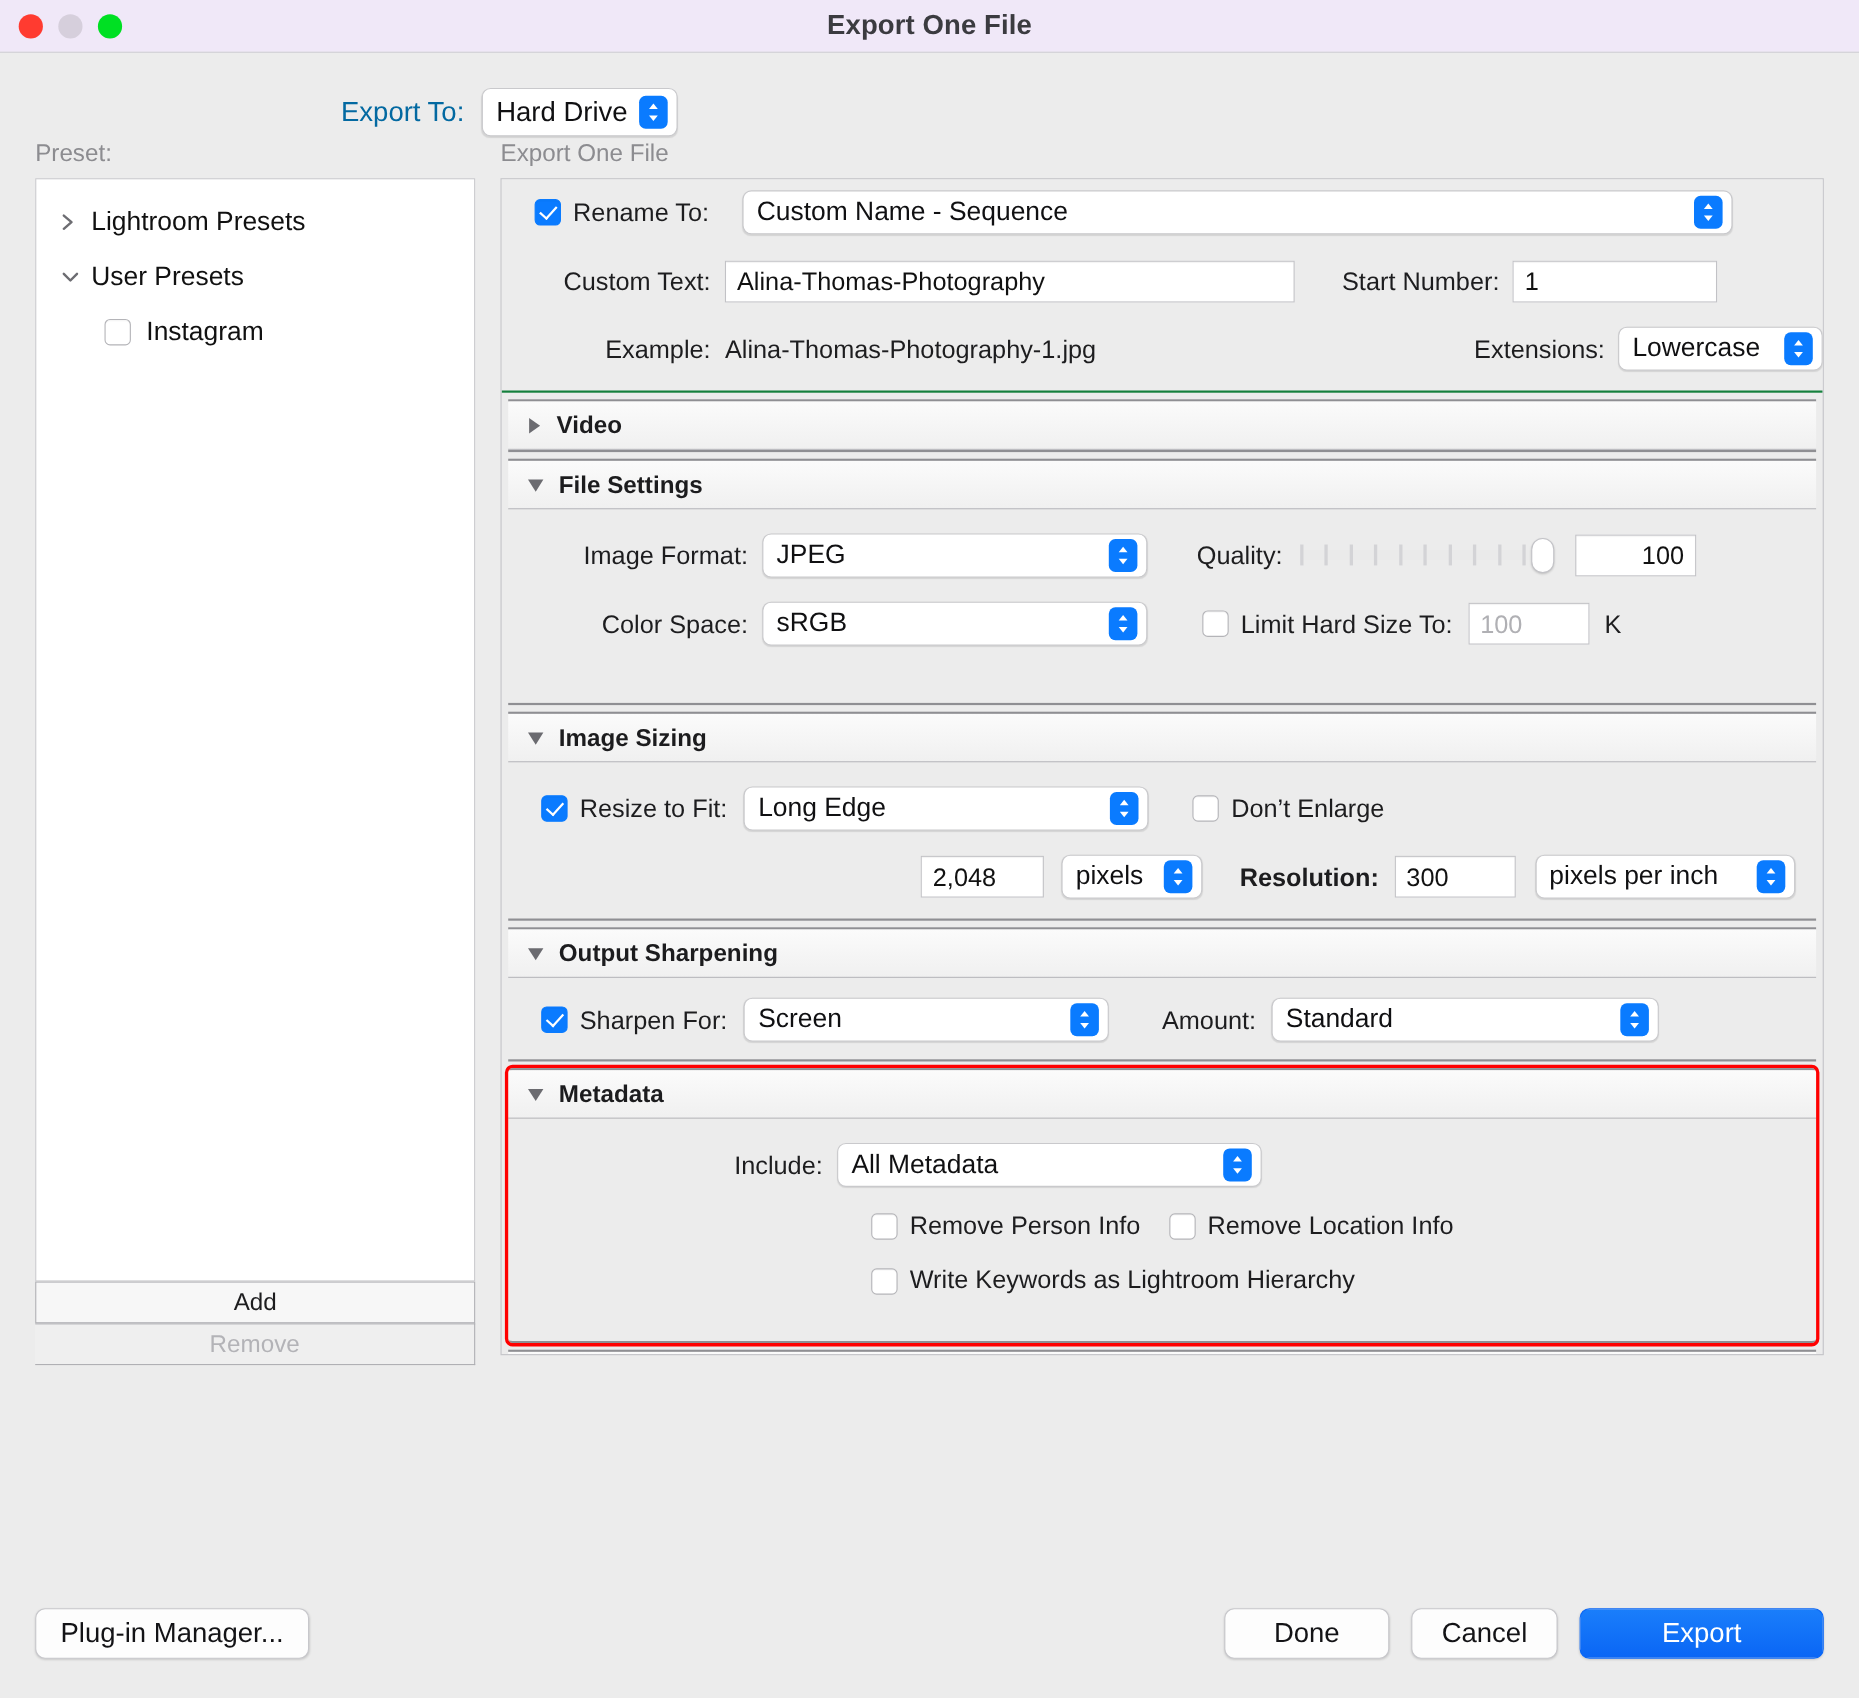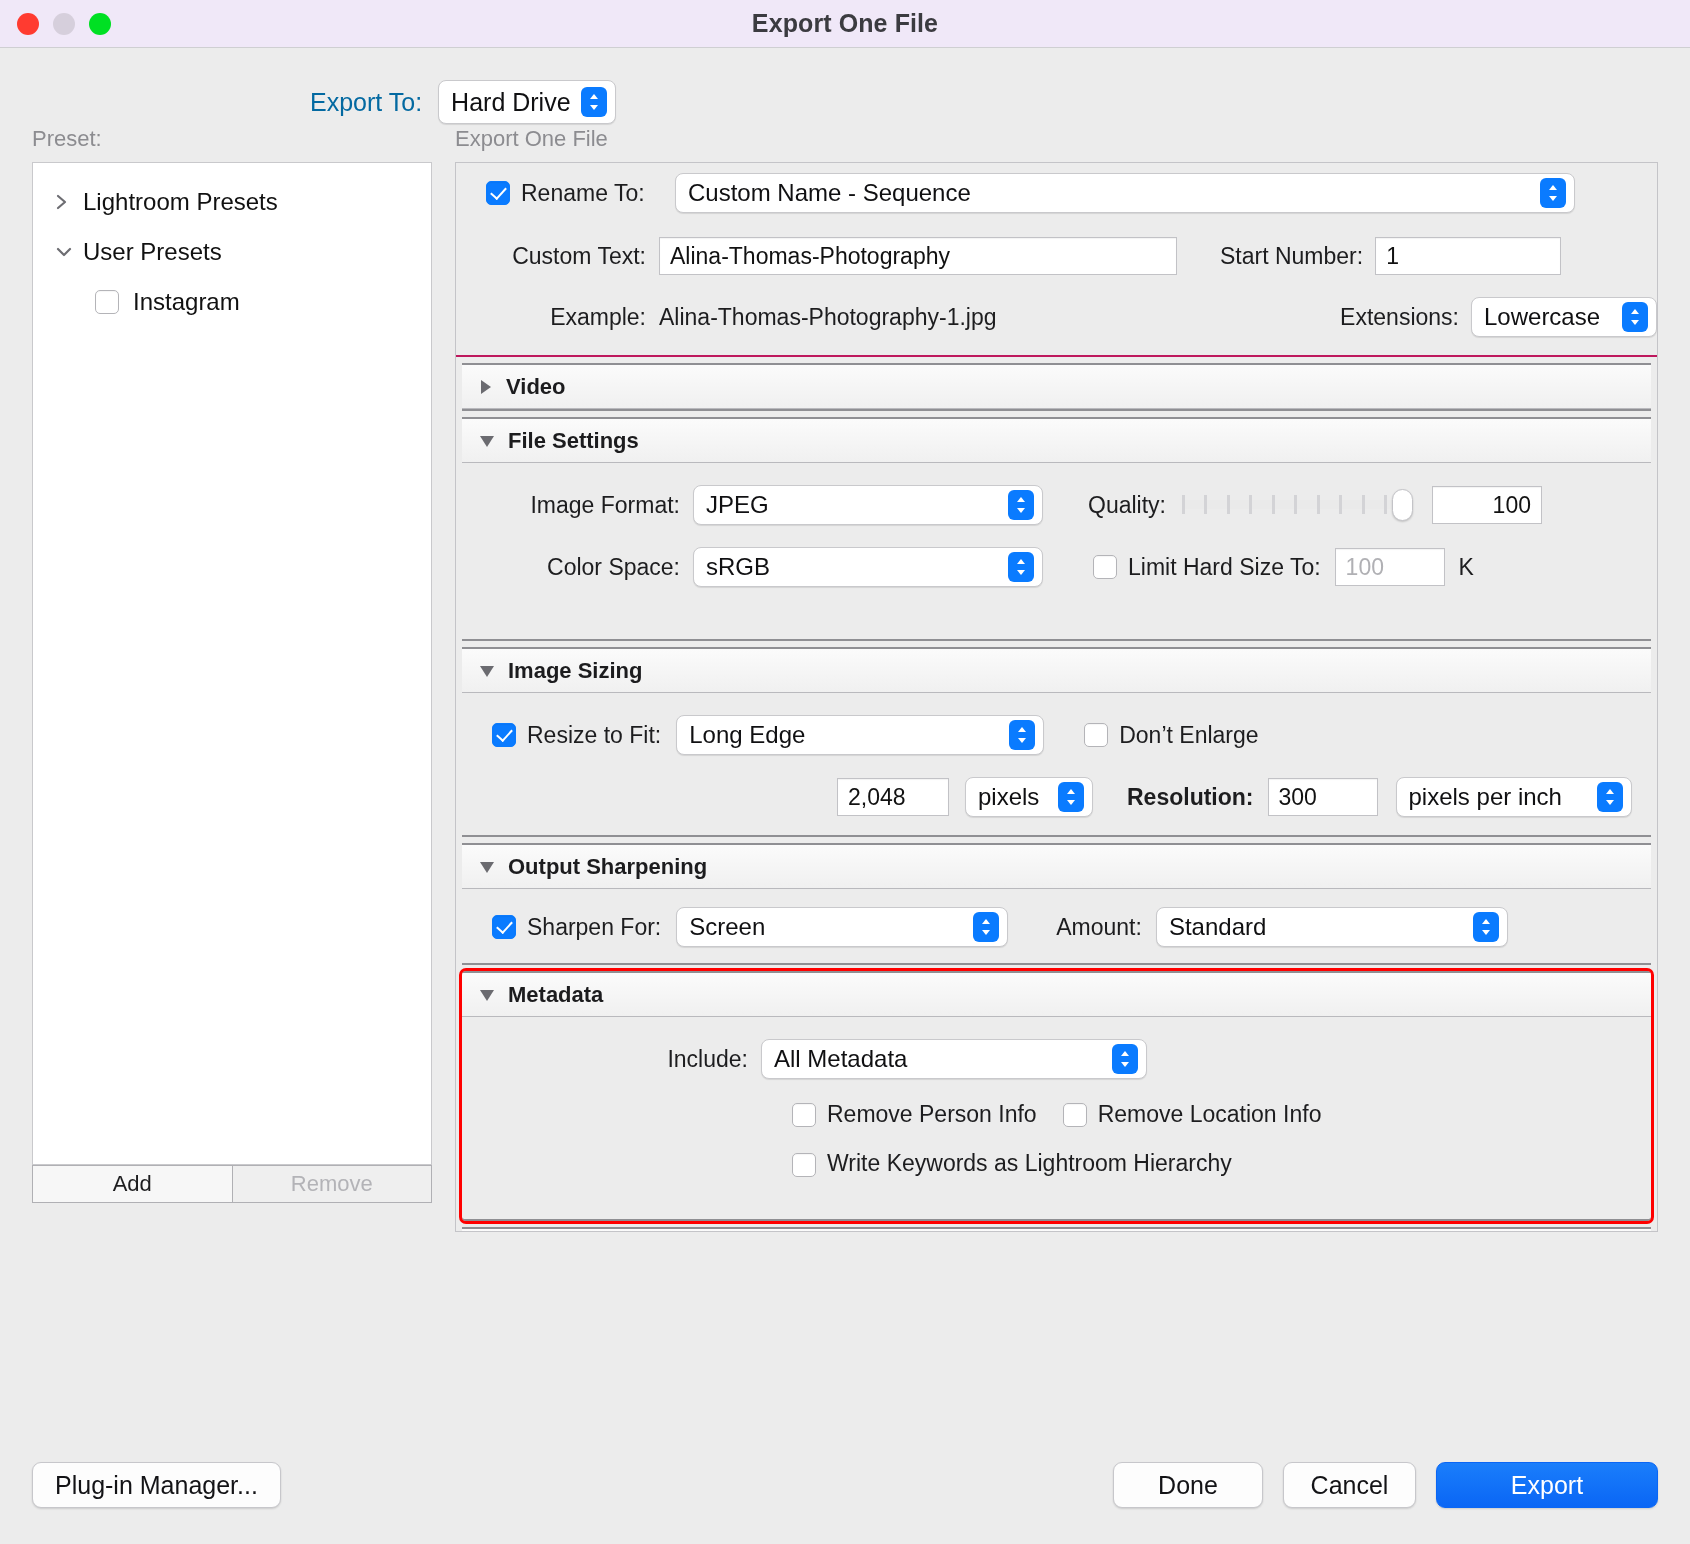--- a/index.html
+++ b/index.html
@@ -97,21 +97,21 @@
     background: #0a7bff; border-color: #0a7bff;
     position: relative;
   }
   .cbox.on::after {
     content: "";
     position: absolute; left: 7px; top: 2px;
     width: 7px; height: 13px;
     border: solid #fff; border-width: 0 2.6px 2.6px 0;
     transform: rotate(42deg);
   }
-  .addremove { display: flex; margin-top: 0; }
+  .addremove { display: flex; margin-top: 0; flex-direction: column; }
   .btn-flat {
     flex: 1; height: 38px; line-height: 36px; text-align: center;
     border: 1px solid #b0b0b4; background: #f7f7f7;
     font-size: 22px; color: #1d1d1f;
   }
   .btn-flat.disabled { color: #b3b3b7; background: #efefef; border-left: none; }
 
   
   .right-col { flex: 1; margin-left: 23px; margin-right: 32px; }
   .panel-stack {
@@ -260,21 +260,21 @@
         <div class="btn-flat">Add</div>
         <div class="btn-flat disabled">Remove</div>
       </div>
     </div>
 
     <div class="right-col">
       <div class="col-head">Export One File</div>
 
       <div class="panel-stack">
 
-        <div class="section first" style="border-bottom:2px solid #be185d;">
+        <div class="section first" style="border-bottom:2px solid #15803d;">
           <div class="sec-body" style="padding-top:10px;padding-bottom:18px;">
 
             <div class="row" style="margin-bottom:24px;">
               <span style="width:30px;"></span>
               <span class="cbox on"></span>
               <span class="cb-label" style="width:146px;text-align:left;">Rename To:</span>
               <span class="popup" style="margin-left:8px;width:900px;">
                 <span class="pv">Custom Name - Sequence</span>
                 <span class="stepper">
                   <svg width="14" height="22" viewBox="0 0 14 22">

